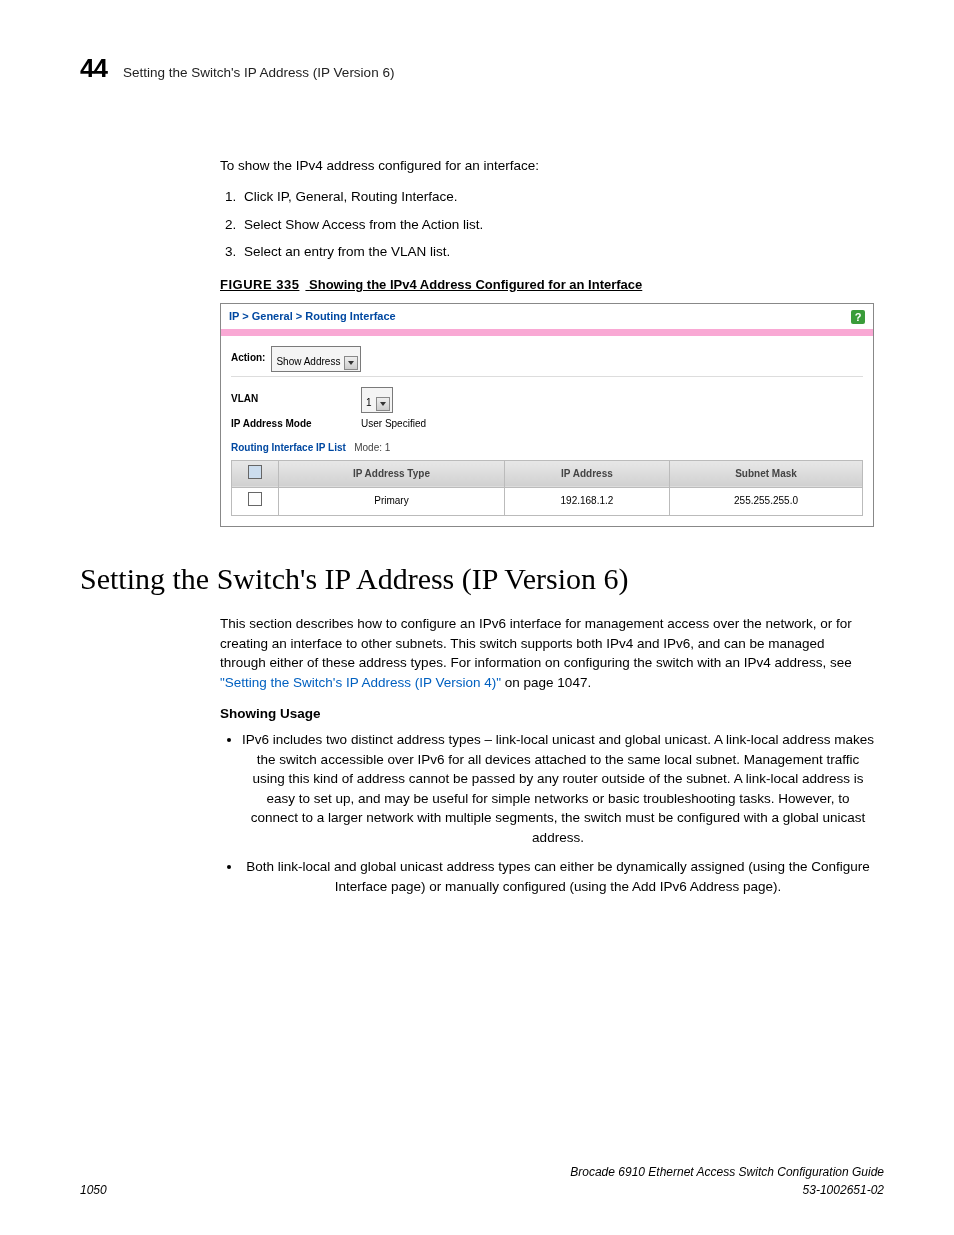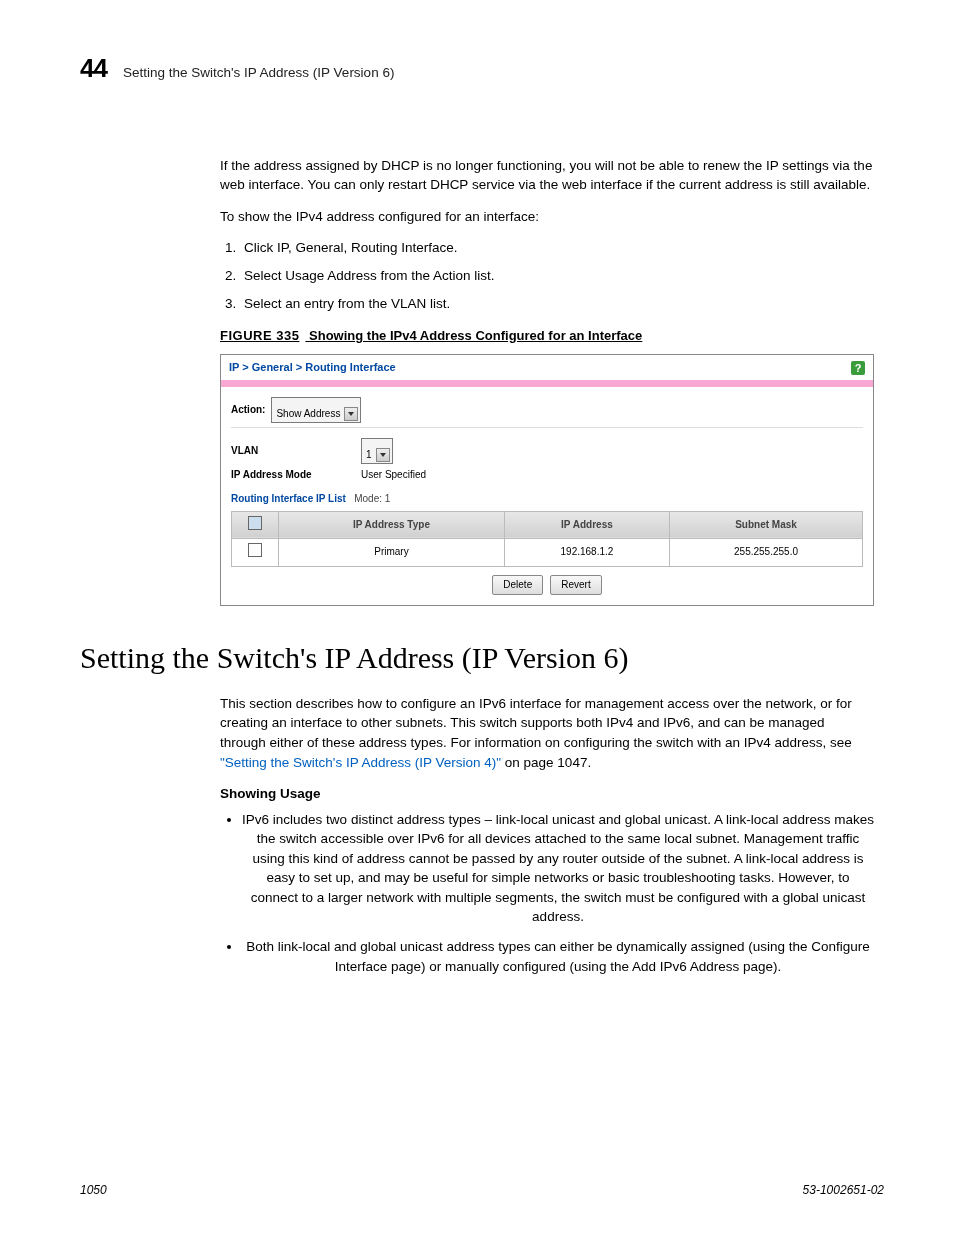--- a/index.html
+++ b/index.html
@@ -94,25 +94,24 @@
 </style>
 </head>
 <body>
 
 <div class="header-row">
   <span class="chapter-num">44</span>
   <span class="chapter-title">Setting the Switch's IP Address (IP Version 6)</span>
 </div>
 
 <div class="body-block">
-  <p>If the address assigned by DHCP is no longer functioning, you will not be able to renew the IP settings via the web interface. You can only restart DHCP service via the web interface if the current address is still available.</p>
   <p>To show the IPv4 address configured for an interface:</p>
   <ol>
     <li>Click IP, General, Routing Interface.</li>
-    <li>Select Usage Address from the Action list.</li>
+    <li>Select Show Access from the Action list.</li>
     <li>Select an entry from the VLAN list.</li>
   </ol>
 
   <div class="fig-caption">
     <span class="lbl">FIGURE 335</span>
     <span>Showing the IPv4 Address Configured for an Interface</span>
   </div>
 
   <div class="screenshot">
     <div class="ss-breadcrumb">
@@ -158,24 +157,20 @@
         </tr>
         <tr>
           <td><span class="ss-checkbox"></span></td>
           <td>Primary</td>
           <td>192.168.1.2</td>
           <td>255.255.255.0</td>
         </tr>
       </tbody>
         </table>
 
-      <div class="ss-buttons">
-        <span class="ss-btn">Delete</span>
-        <span class="ss-btn">Revert</span>
-      </div>
     </div>
   </div>
 </div>
 
 <h1 class="section">Setting the Switch's IP Address (IP Version 6)</h1>
 
 <div class="body-block">
   <p>
     <span>This section describes how to configure an IPv6 interface for management access over the network, or for creating an interface to other subnets. This switch supports both IPv4 and IPv6, and can be managed through either of these address types. For information on configuring the switch with an IPv4 address, see </span><span class="link">"Setting the Switch's IP Address (IP Version 4)"</span><span> on page 1047.</span>
   </p>
@@ -183,15 +178,16 @@
   <div class="sub-head">Showing Usage</div>
   <ul class="bullets">
     <li>IPv6 includes two distinct address types – link-local unicast and global unicast. A link-local address makes the switch accessible over IPv6 for all devices attached to the same local subnet. Management traffic using this kind of address cannot be passed by any router outside of the subnet. A link-local address is easy to set up, and may be useful for simple networks or basic troubleshooting tasks. However, to connect to a larger network with multiple segments, the switch must be configured with a global unicast address.</li>
     <li>Both link-local and global unicast address types can either be dynamically assigned (using the Configure Interface page) or manually configured (using the Add IPv6 Address page).</li>
   </ul>
 </div>
 
 <div class="footer">
   <div>1050</div>
   <div class="right">
+    <div>Brocade 6910 Ethernet Access Switch Configuration Guide</div>
     <div>53-1002651-02</div>
   </div>
 </div>
 
 </body></html>

